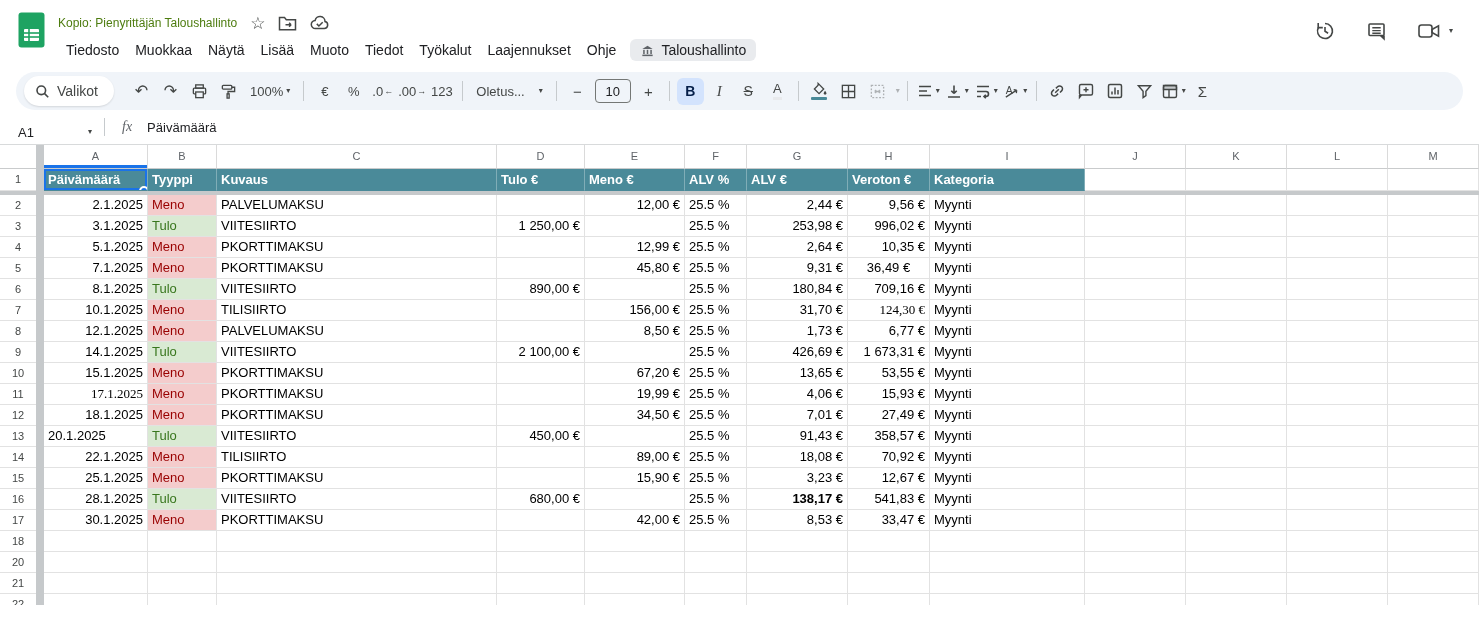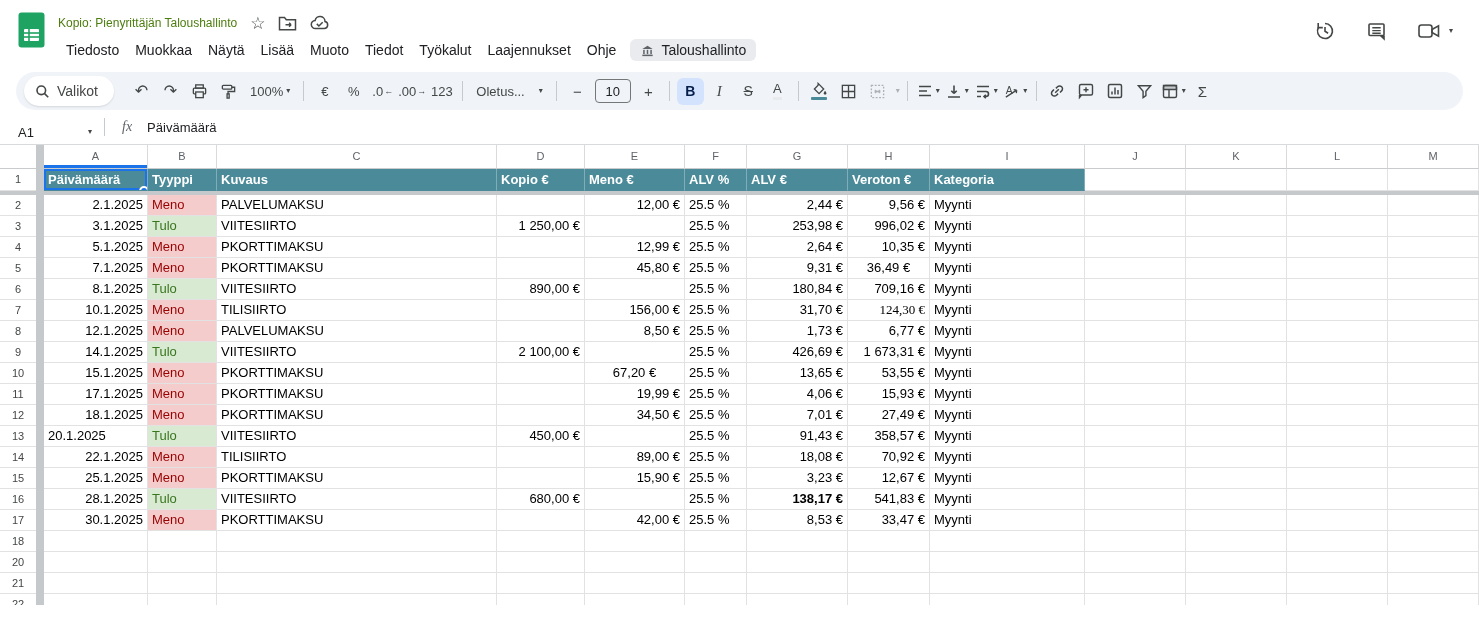--- a/index.html
+++ b/index.html
@@ -338,21 +338,21 @@
       <div class="colh" style="width: 101px;">K</div>
       <div class="colh" style="width: 101px;">L</div>
       <div class="colh" style="width: 91px;">M</div>
     </div>
     <div class="grow" style="height: 22px;">
       <div class="gutter">1</div>
       <div class="vfreeze" style="background: rgb(198, 201, 203);"></div>
       <div class="c th a1" style="width: 104px; background: rgb(74, 138, 153);">Päivämäärä<div class="handle"></div></div>
       <div class="c th" style="width: 69px; background: rgb(74, 138, 153);">Tyyppi</div>
       <div class="c th" style="width: 280px; background: rgb(74, 138, 153);">Kuvaus</div>
-      <div class="c th" style="width: 88px; background: rgb(74, 138, 153);">Kopio €</div>
+      <div class="c th" style="width: 88px; background: rgb(74, 138, 153);">Tulo €</div>
       <div class="c th" style="width: 100px; background: rgb(74, 138, 153);">Meno €</div>
       <div class="c th" style="width: 62px; background: rgb(74, 138, 153);">ALV %</div>
       <div class="c th" style="width: 101px; background: rgb(74, 138, 153);">ALV €</div>
       <div class="c th" style="width: 82px; background: rgb(74, 138, 153);">Veroton €</div>
       <div class="c th" style="width: 155px; background: rgb(74, 138, 153);">Kategoria</div>
       <div class="c" style="width: 101px;"></div>
       <div class="c" style="width: 101px;"></div>
       <div class="c" style="width: 101px;"></div>
       <div class="c" style="width: 91px;"></div>
     </div>
@@ -493,34 +493,34 @@
       <div class="c" style="width: 101px;"></div>
       <div class="c" style="width: 91px;"></div>
     </div>
     <div class="grow" style="height: 21px;">
       <div class="gutter">10</div>
       <div class="vfreeze" style="background: rgb(198, 201, 203);"></div>
       <div class="c" style="width: 104px; text-align: right;">15.1.2025</div>
       <div class="c" style="width: 69px; text-align: left; background: rgb(244, 204, 204); color: rgb(153, 0, 0);">Meno</div>
       <div class="c" style="width: 280px; text-align: left;">PKORTTIMAKSU</div>
       <div class="c" style="width: 88px; text-align: right;"></div>
-      <div class="c" style="width: 100px; text-align: center;">67,20 €</div>
+      <div class="c" style="width: 100px; text-align: right;">67,20 €</div>
       <div class="c" style="width: 62px; text-align: left;">25.5 %</div>
       <div class="c" style="width: 101px; text-align: right;">13,65 €</div>
       <div class="c" style="width: 82px; text-align: right;">53,55 €</div>
       <div class="c" style="width: 155px; text-align: left;">Myynti</div>
       <div class="c" style="width: 101px;"></div>
       <div class="c" style="width: 101px;"></div>
       <div class="c" style="width: 101px;"></div>
       <div class="c" style="width: 91px;"></div>
     </div>
     <div class="grow" style="height: 21px;">
       <div class="gutter">11</div>
       <div class="vfreeze" style="background: rgb(198, 201, 203);"></div>
-      <div class="c" style="width: 104px; text-align: right;">17.1.2025</div>
+      <div class="c" style="width: 104px; text-align: right; font-family: Liberation Serif, serif;">17.1.2025</div>
       <div class="c" style="width: 69px; text-align: left; background: rgb(244, 204, 204); color: rgb(153, 0, 0);">Meno</div>
       <div class="c" style="width: 280px; text-align: left;">PKORTTIMAKSU</div>
       <div class="c" style="width: 88px; text-align: right;"></div>
       <div class="c" style="width: 100px; text-align: right;">19,99 €</div>
       <div class="c" style="width: 62px; text-align: left;">25.5 %</div>
       <div class="c" style="width: 101px; text-align: right;">4,06 €</div>
       <div class="c" style="width: 82px; text-align: right;">15,93 €</div>
       <div class="c" style="width: 155px; text-align: left;">Myynti</div>
       <div class="c" style="width: 101px;"></div>
       <div class="c" style="width: 101px;"></div>

